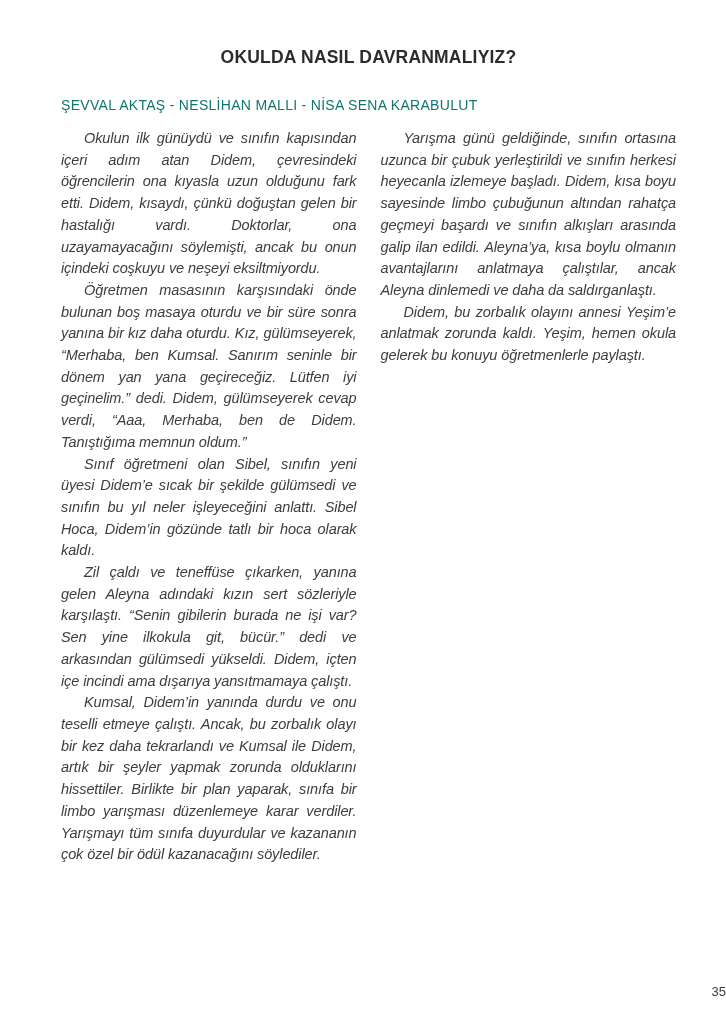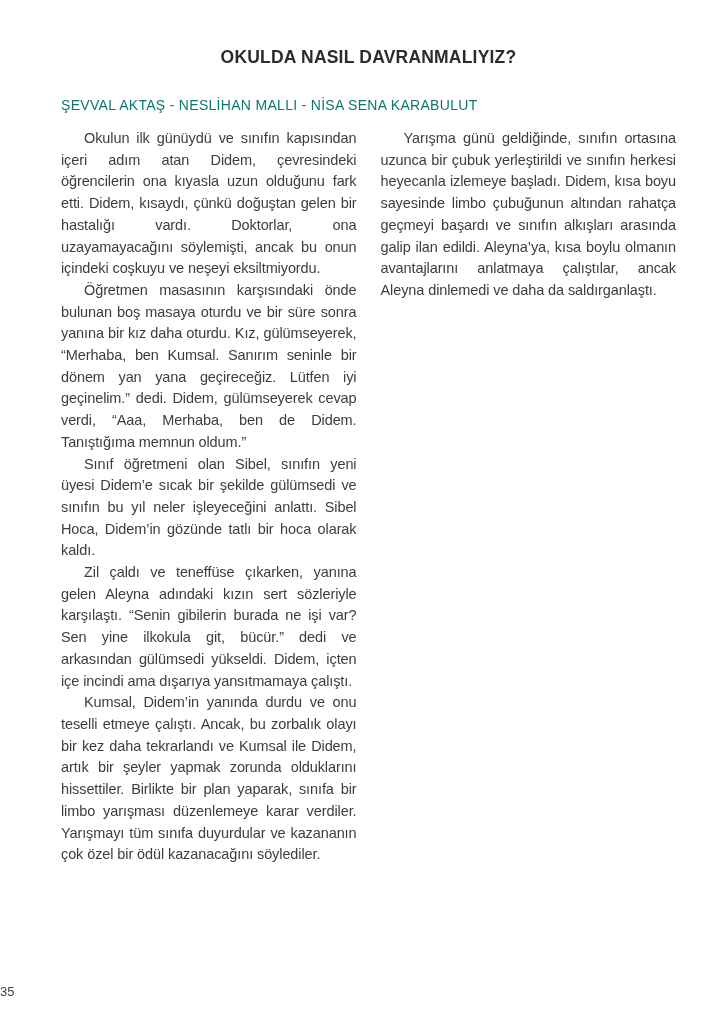--- a/index.html
+++ b/index.html
@@ -31,20 +31,21 @@
     margin: 0 0 15px 0;
     text-align: left;
     font-size: 14px;
     font-weight: normal;
     letter-spacing: 0.3px;
     color: #0f766e;
   }
   .columns {
     display: flex;
     gap: 24px;
+    font-style: italic;
   }
   .col {
     flex: 1 1 0;
     min-width: 0;
     text-align: justify;
     font-size: 14.5px;
     line-height: 21.7px;
     letter-spacing: -0.1px;
     color: #3d3d3d;
     hyphens: auto;
@@ -52,21 +53,21 @@
   }
   .col p {
     margin: 0;
     text-indent: 23px;
   }
   .page-number {
     position: absolute;
     left: 0;
     right: 0;
     bottom: 25px;
-    text-align: left;
+    text-align: right;
     font-size: 13px;
     color: #3d3d3d;
   }
 </style>
 </head>
 <body>
 
 <div class="page">
   <div class="content">
 
@@ -79,19 +80,20 @@
       <div class="col" lang="tr">
         <p>Okulun ilk günüydü ve sınıfın kapısından içeri adım atan Didem, çevresindeki öğrencilerin ona kıyasla uzun olduğunu fark etti. Didem, kısaydı, çünkü doğuştan gelen bir hastalığı vardı. Doktorlar, ona uzayamayacağını söylemişti, ancak bu onun içindeki coşkuyu ve neşeyi eksiltmiyordu.</p>
         <p>Öğretmen masasının karşısındaki önde bulunan boş masaya oturdu ve bir süre sonra yanına bir kız daha oturdu. Kız, gülümseyerek, “Merhaba, ben Kumsal. Sanırım seninle bir dönem yan yana geçireceğiz. Lütfen iyi geçinelim.” dedi. Didem, gülümseyerek cevap verdi, “Aaa, Merhaba, ben de Didem. Tanıştığıma memnun oldum.”</p>
         <p>Sınıf öğretmeni olan Sibel, sınıfın yeni üyesi Didem’e sıcak bir şekilde gülümsedi ve sınıfın bu yıl neler işleyeceğini anlattı. Sibel Hoca, Didem’in gözünde tatlı bir hoca olarak kaldı.</p>
         <p>Zil çaldı ve teneffüse çıkarken, yanına gelen Aleyna adındaki kızın sert sözleriyle karşılaştı. “Senin gibilerin burada ne işi var? Sen yine ilkokula git, bücür.” dedi ve arkasından gülümsedi yükseldi. Didem, içten içe incindi ama dışarıya yansıtmamaya çalıştı.</p>
         <p>Kumsal, Didem’in yanında durdu ve onu teselli etmeye çalıştı. Ancak, bu zorbalık olayı bir kez daha tekrarlandı ve Kumsal ile Didem, artık bir şeyler yapmak zorunda olduklarını hissettiler. Birlikte bir plan yaparak, sınıfa bir limbo yarışması düzenlemeye karar verdiler. Yarışmayı tüm sınıfa duyurdular ve kazananın çok özel bir ödül kazanacağını söylediler.</p>
       </div>
 
       <div class="col" lang="tr">
         <p>Yarışma günü geldiğinde, sınıfın ortasına uzunca bir çubuk yerleştirildi ve sınıfın herkesi heyecanla izlemeye başladı. Didem, kısa boyu sayesinde limbo çubuğunun altından rahatça geçmeyi başardı ve sınıfın alkışları arasında galip ilan edildi. Aleyna’ya, kısa boylu olmanın avantajlarını anlatmaya çalıştılar, ancak Aleyna dinlemedi ve daha da saldırganlaştı.</p>
+        <p>Didem, bu zorbalık olayını annesi Yeşim’e anlatmak zorunda kaldı. Yeşim, hemen okula gelerek bu konuyu öğretmenlerle paylaştı.</p>
       </div>
 
     </div>
   </div>
 
   <div class="page-number">35</div>
 </div>
 
 </body></html>

